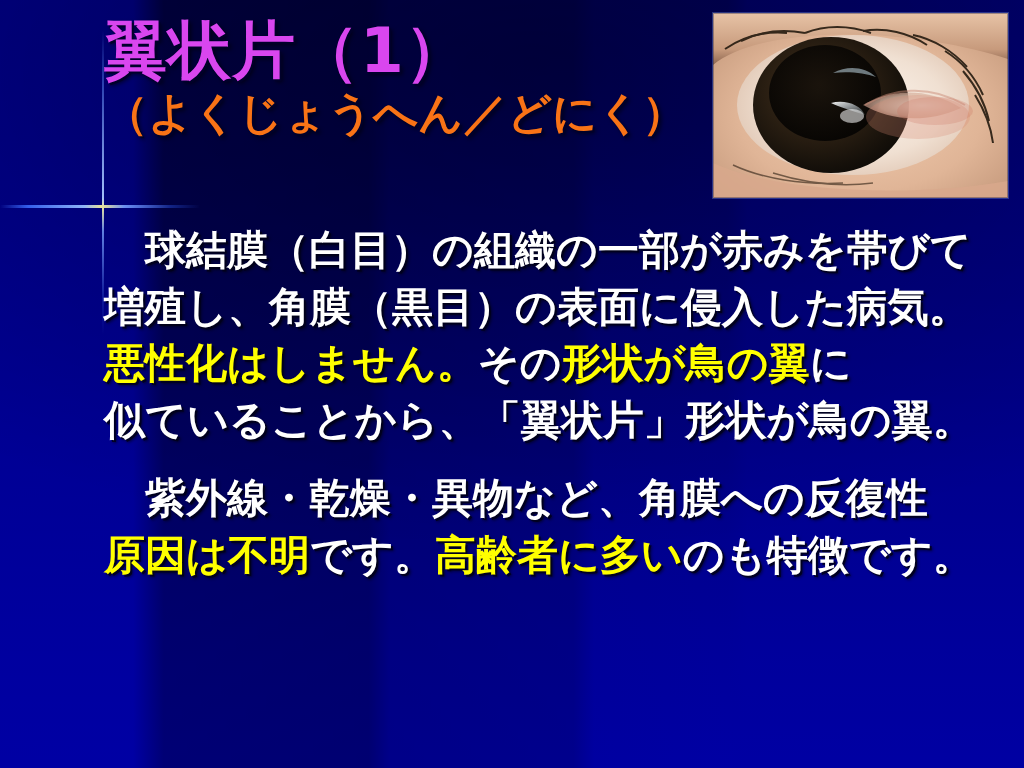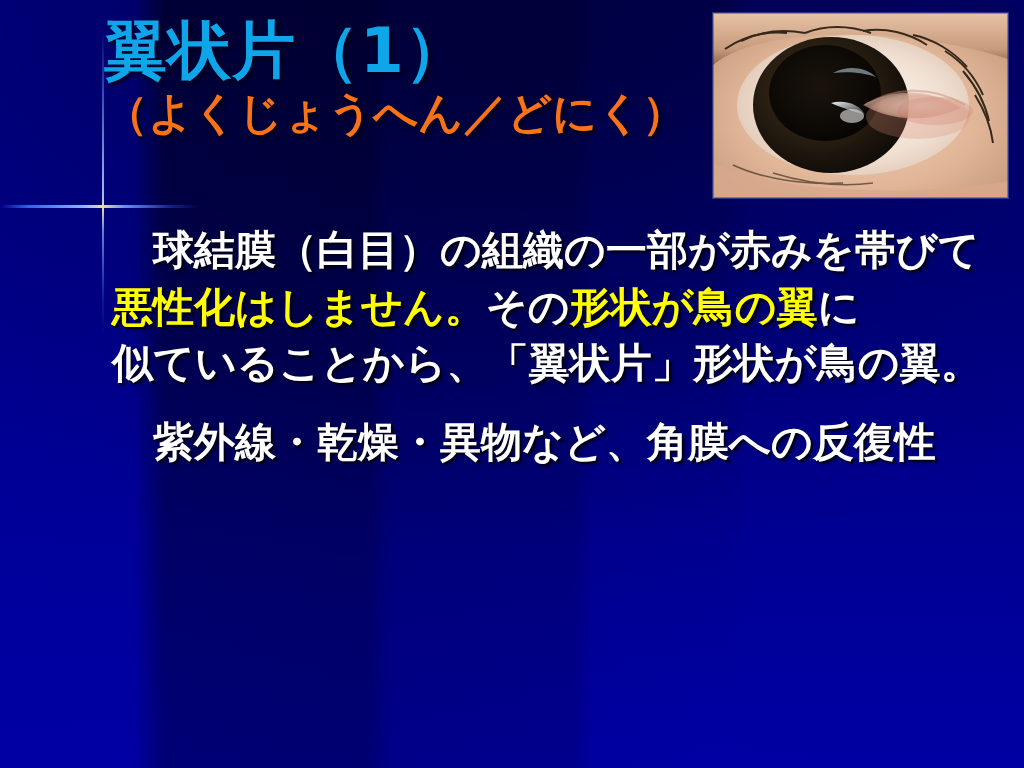--- a/index.html
+++ b/index.html
@@ -89,21 +89,21 @@
   
   .title-block {
     position: absolute;
     left: 104px;
     top: 18px;
     width: 600px;
   }
   .title-main {
     font-size: 63px;
     font-weight: 700;
-    color: #0ea5e9;
+    color: #d946ef;
     letter-spacing: 1px;
     line-height: 1.05;
     white-space: nowrap;
     text-shadow:
       2px 2px 0 #00002a,
       3px 3px 4px rgba(0,0,0,0.6);
   }
   .title-sub {
     margin-top: 6px;
     font-size: 44px;
@@ -136,21 +136,21 @@
     width: 912px;
     font-size: 41px;
     font-weight: 700;
     line-height: 1.38;
     color: #ffffff;
     letter-spacing: 0px;
     text-shadow:
       2px 2px 0 rgba(0,0,25,0.85),
       3px 3px 3px rgba(0,0,0,0.5);
   }
-  .para { margin: 0 0 22px 8px; }
+  .para { margin: 0 0 22px 0; }
   .para:last-child { margin-bottom: 0; }
   .line { white-space: nowrap; display: block; }
   .hl { color: #ffff00; }
 </style>
 </head>
 <body>
 
 <div id="slide">
 
   <div class="bg-base"></div>
@@ -236,23 +236,25 @@
         <path d="M60 160 C92 170 128 174 160 170"></path>
       </g>
       <rect x="0" y="0" width="295" height="185" fill="none" stroke="rgba(20,20,60,0.35)" stroke-width="2"></rect>
     </svg>
   </div>
 
   <div class="body-text">
 
     <p class="para">
       <span class="line">　球結膜（白目）の組織の一部が赤みを帯びて</span>
+      <span class="line">増殖し、角膜（黒目）の表面に侵入した病気。</span>
       <span class="line"><span class="hl">悪性化はしません。</span><span>その</span><span class="hl">形状が鳥の翼</span><span>に</span></span>
       <span class="line">似ていることから、「翼状片」形状が鳥の翼。</span>
     </p>
 
     <p class="para">
       <span class="line">　紫外線・乾燥・異物など、角膜への反復性</span>
+      <span class="line"><span class="hl">原因は不明</span><span>です。</span><span class="hl">高齢者に多い</span><span>のも特徴です。</span></span>
     </p>
 
   </div>
 
 </div>
 
 </body></html>

